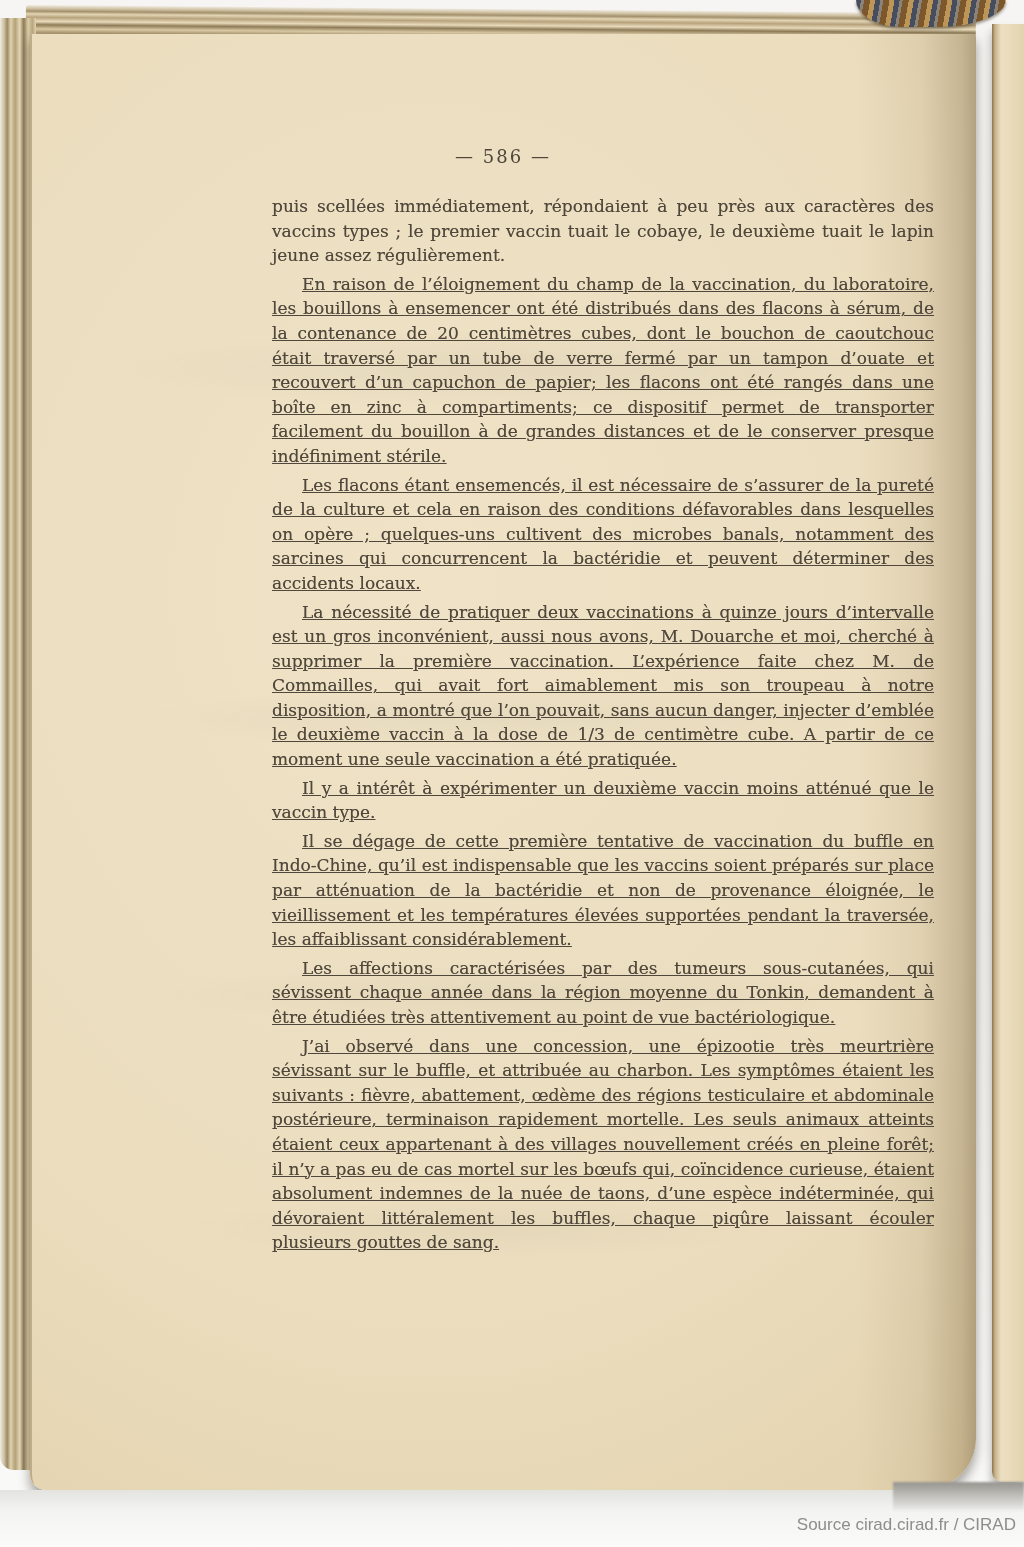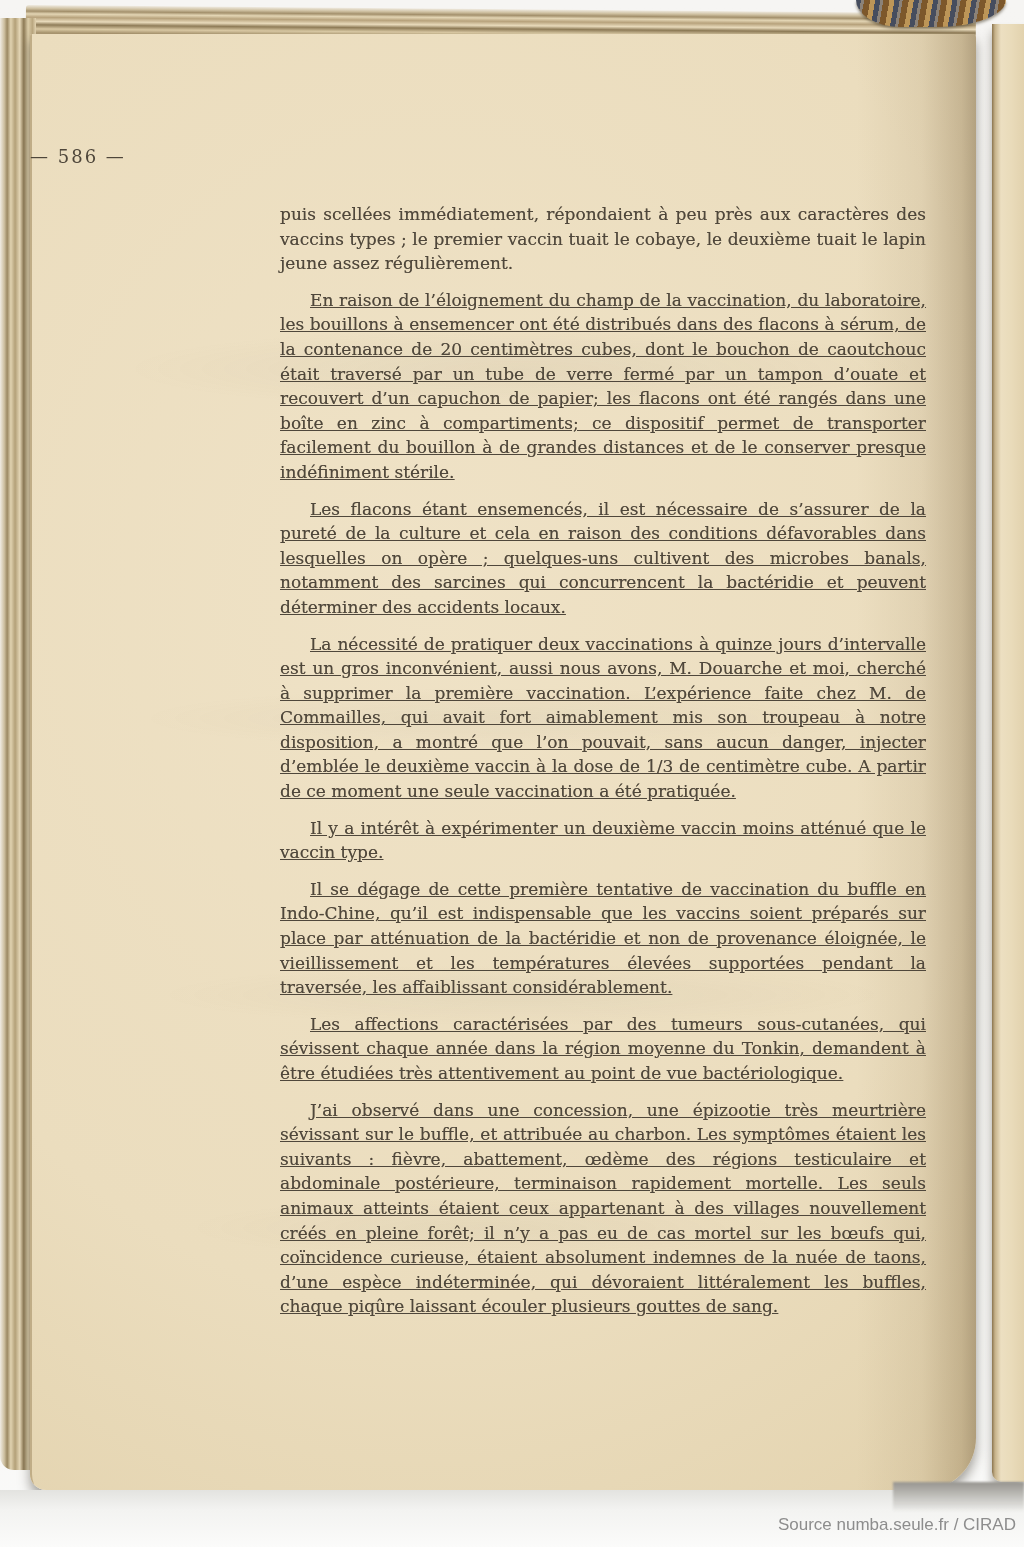--- a/index.html
+++ b/index.html
@@ -51,27 +51,27 @@
     border-radius:0 4px 52px 0;
     background:linear-gradient(90deg,rgba(120,95,55,0) 0%,rgba(120,95,55,.10) 55%,rgba(110,85,45,.28) 88%,rgba(90,68,34,.38) 100%);}
   
   .mottle{position:absolute;inset:0;border-radius:inherit;pointer-events:none;
     background:
       radial-gradient(60% 4% at 52% 23%, rgba(120,110,90,.07), transparent 70%),
       radial-gradient(55% 3% at 50% 47%, rgba(120,110,90,.06), transparent 70%),
       radial-gradient(55% 3% at 52% 66%, rgba(120,110,90,.06), transparent 70%),
       radial-gradient(45% 3% at 48% 82%, rgba(120,110,90,.05), transparent 70%);}
 
-  .folio{position:absolute;left:0;top:112px;width:100%;
+  .folio{position:absolute;left:0;top:112px;width:100%;text-align:center;
     color:#4e463a;font-size:18px;letter-spacing:2px;}
 
   .text-block{position:absolute;left:238px;top:156px;width:670px;
     color:#4f473b;font-size:17px;line-height:24.6px;
     text-shadow:0 0 .5px rgba(80,70,55,.55);}
-  .para{margin:12px;text-align:justify;}
+  .para{margin:4px;text-align:justify;}
   .para.indent{text-indent:30px;text-decoration:underline;}
 
   
   .floor{position:absolute;left:0;top:1490px;width:1024px;height:57px;
     background:linear-gradient(180deg,#e3e3e0 0%,#f3f3f1 35%,#fbfbfa 100%);}
   .floor-shadow-right{position:absolute;left:893px;top:1482px;width:131px;height:30px;
     background:linear-gradient(180deg,#97958f 0%,#c8c7c3 55%,rgba(230,230,227,0) 100%);
     filter:blur(1px);}
 
   .watermark{position:absolute;right:8px;top:1515px;
@@ -100,14 +100,14 @@
         <p class="para indent">Il y a intérêt à expérimenter un deuxième vaccin moins atténué que le vaccin type.</p>
         <p class="para indent">Il se dégage de cette première tentative de vaccination du buffle en Indo-Chine, qu’il est indispensable que les vaccins soient préparés sur place par atténuation de la bactéridie et non de provenance éloignée, le vieillissement et les températures élevées supportées pendant la traversée, les affaiblissant considérablement.</p>
         <p class="para indent">Les affections caractérisées par des tumeurs sous-cutanées, qui sévissent chaque année dans la région moyenne du Tonkin, demandent à être étudiées très attentivement au point de vue bactériologique.</p>
         <p class="para indent">J’ai observé dans une concession, une épizootie très meurtrière sévissant sur le buffle, et attribuée au charbon. Les symptômes étaient les suivants : fièvre, abattement, œdème des régions testiculaire et abdominale postérieure, terminaison rapidement mortelle. Les seuls animaux atteints étaient ceux appartenant à des villages nouvellement créés en pleine forêt; il n’y a pas eu de cas mortel sur les bœufs qui, coïncidence curieuse, étaient absolument indemnes de la nuée de taons, d’une espèce indéterminée, qui dévoraient littéralement les buffles, chaque piqûre laissant écouler plusieurs gouttes de sang.</p>
       </div>
   </div>
 
   <div class="floor"></div>
   <div class="floor-shadow-right"></div>
 
-  <div class="watermark">Source numba.seule.fr / CIRAD</div>
+  <div class="watermark">Source cirad.cirad.fr / CIRAD</div>
 </div>
 
 </body></html>

